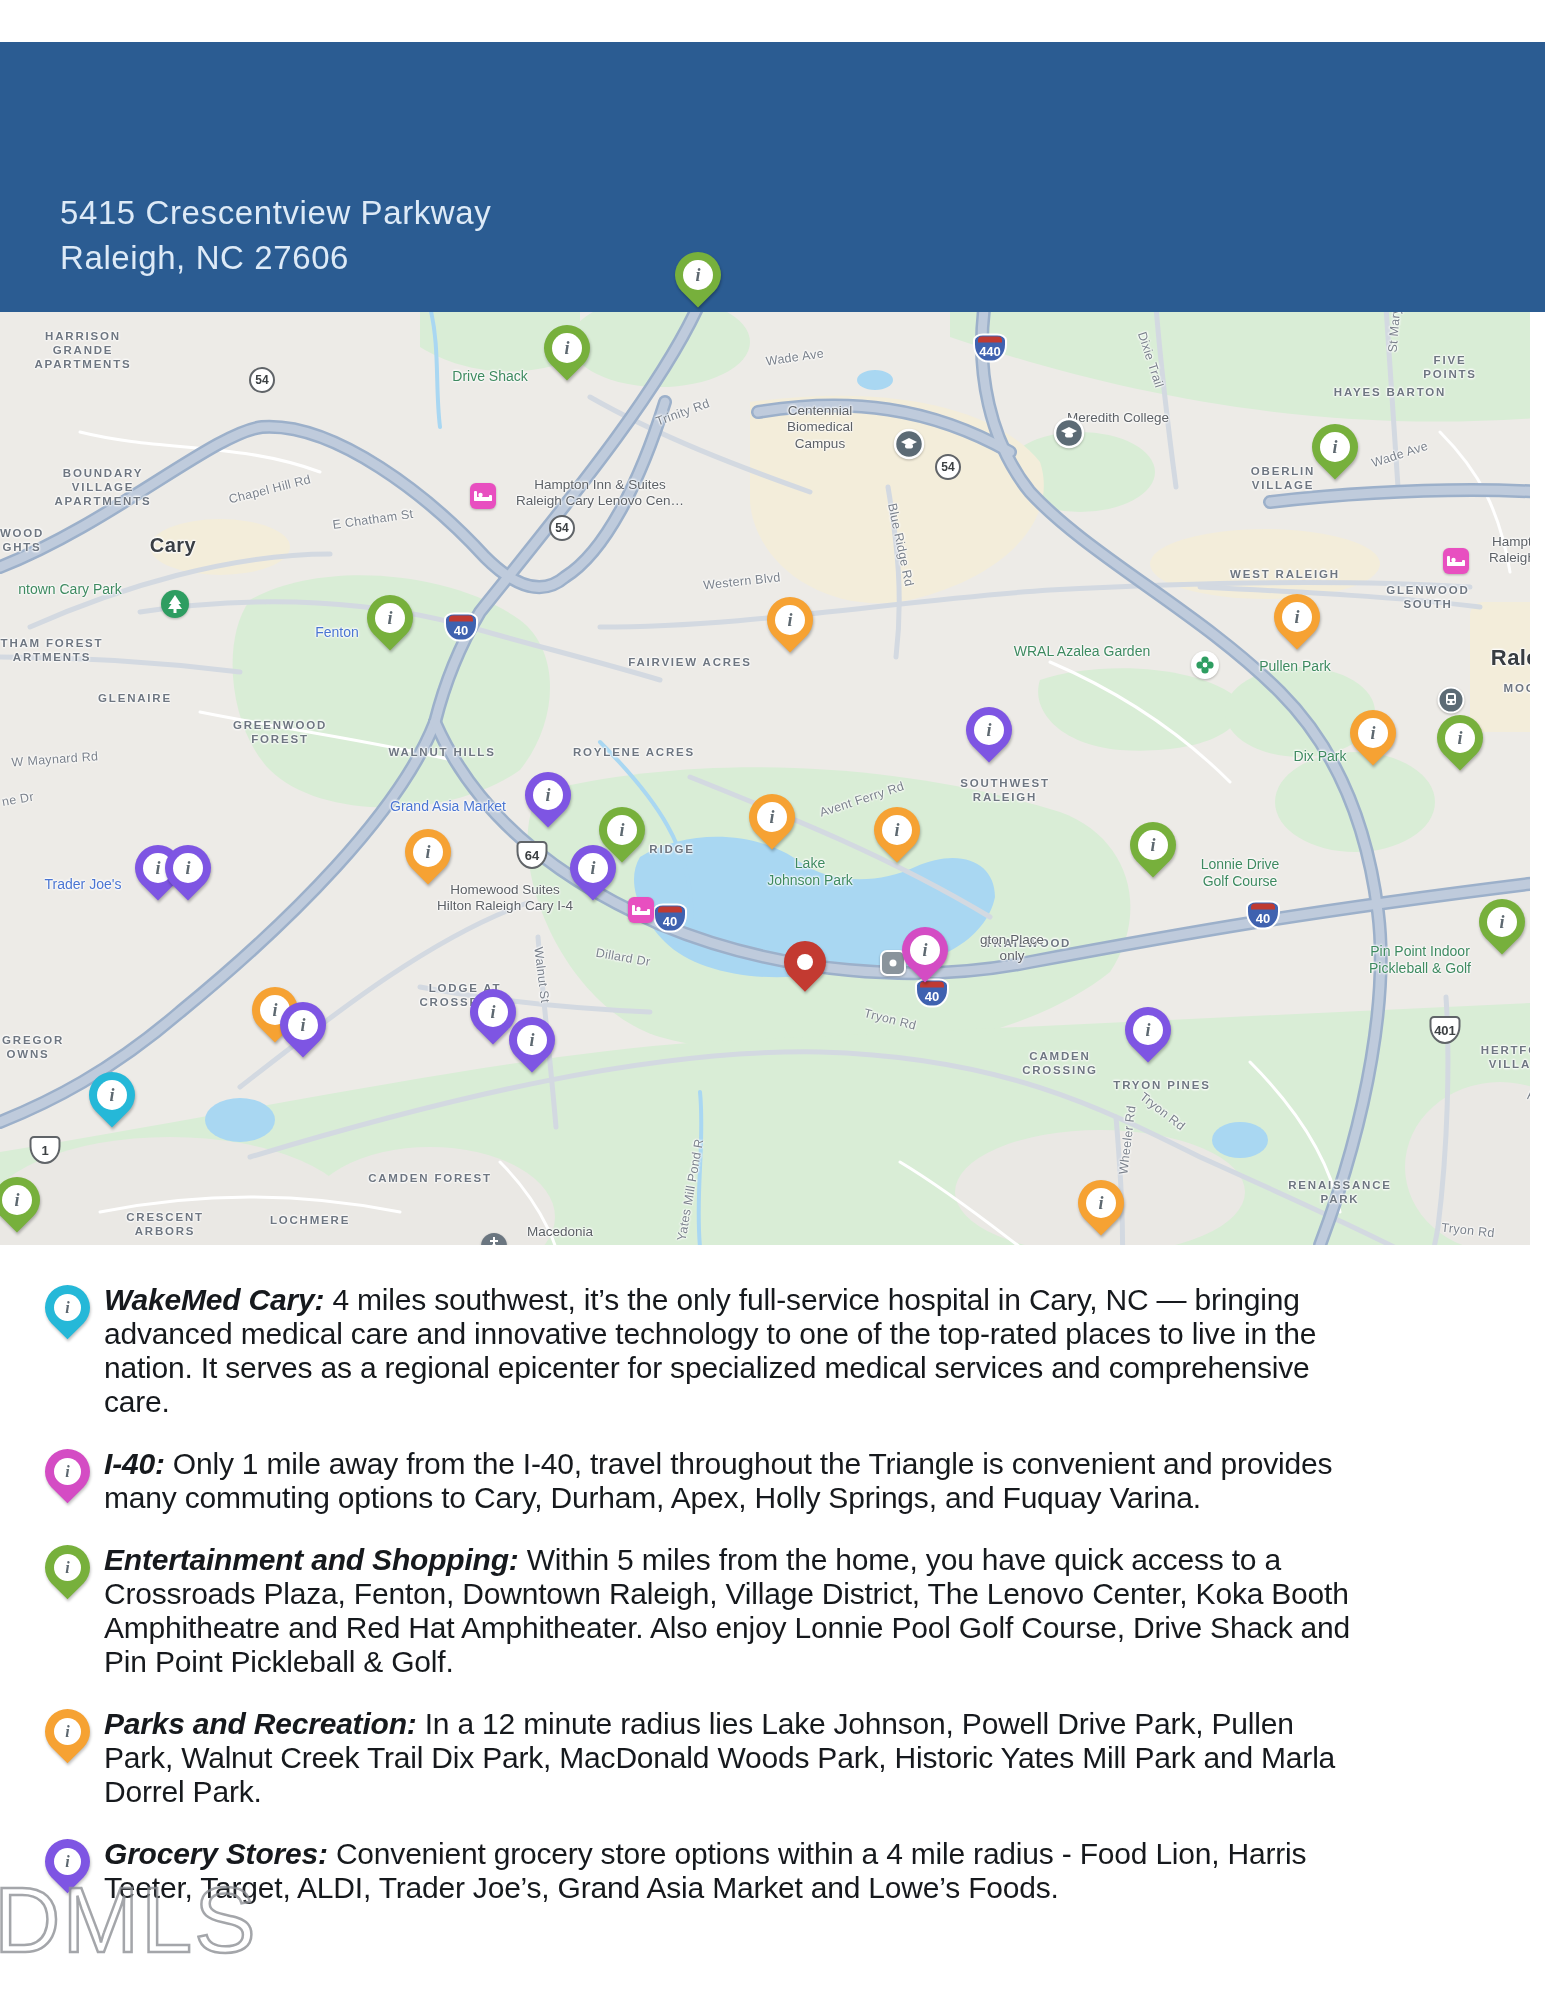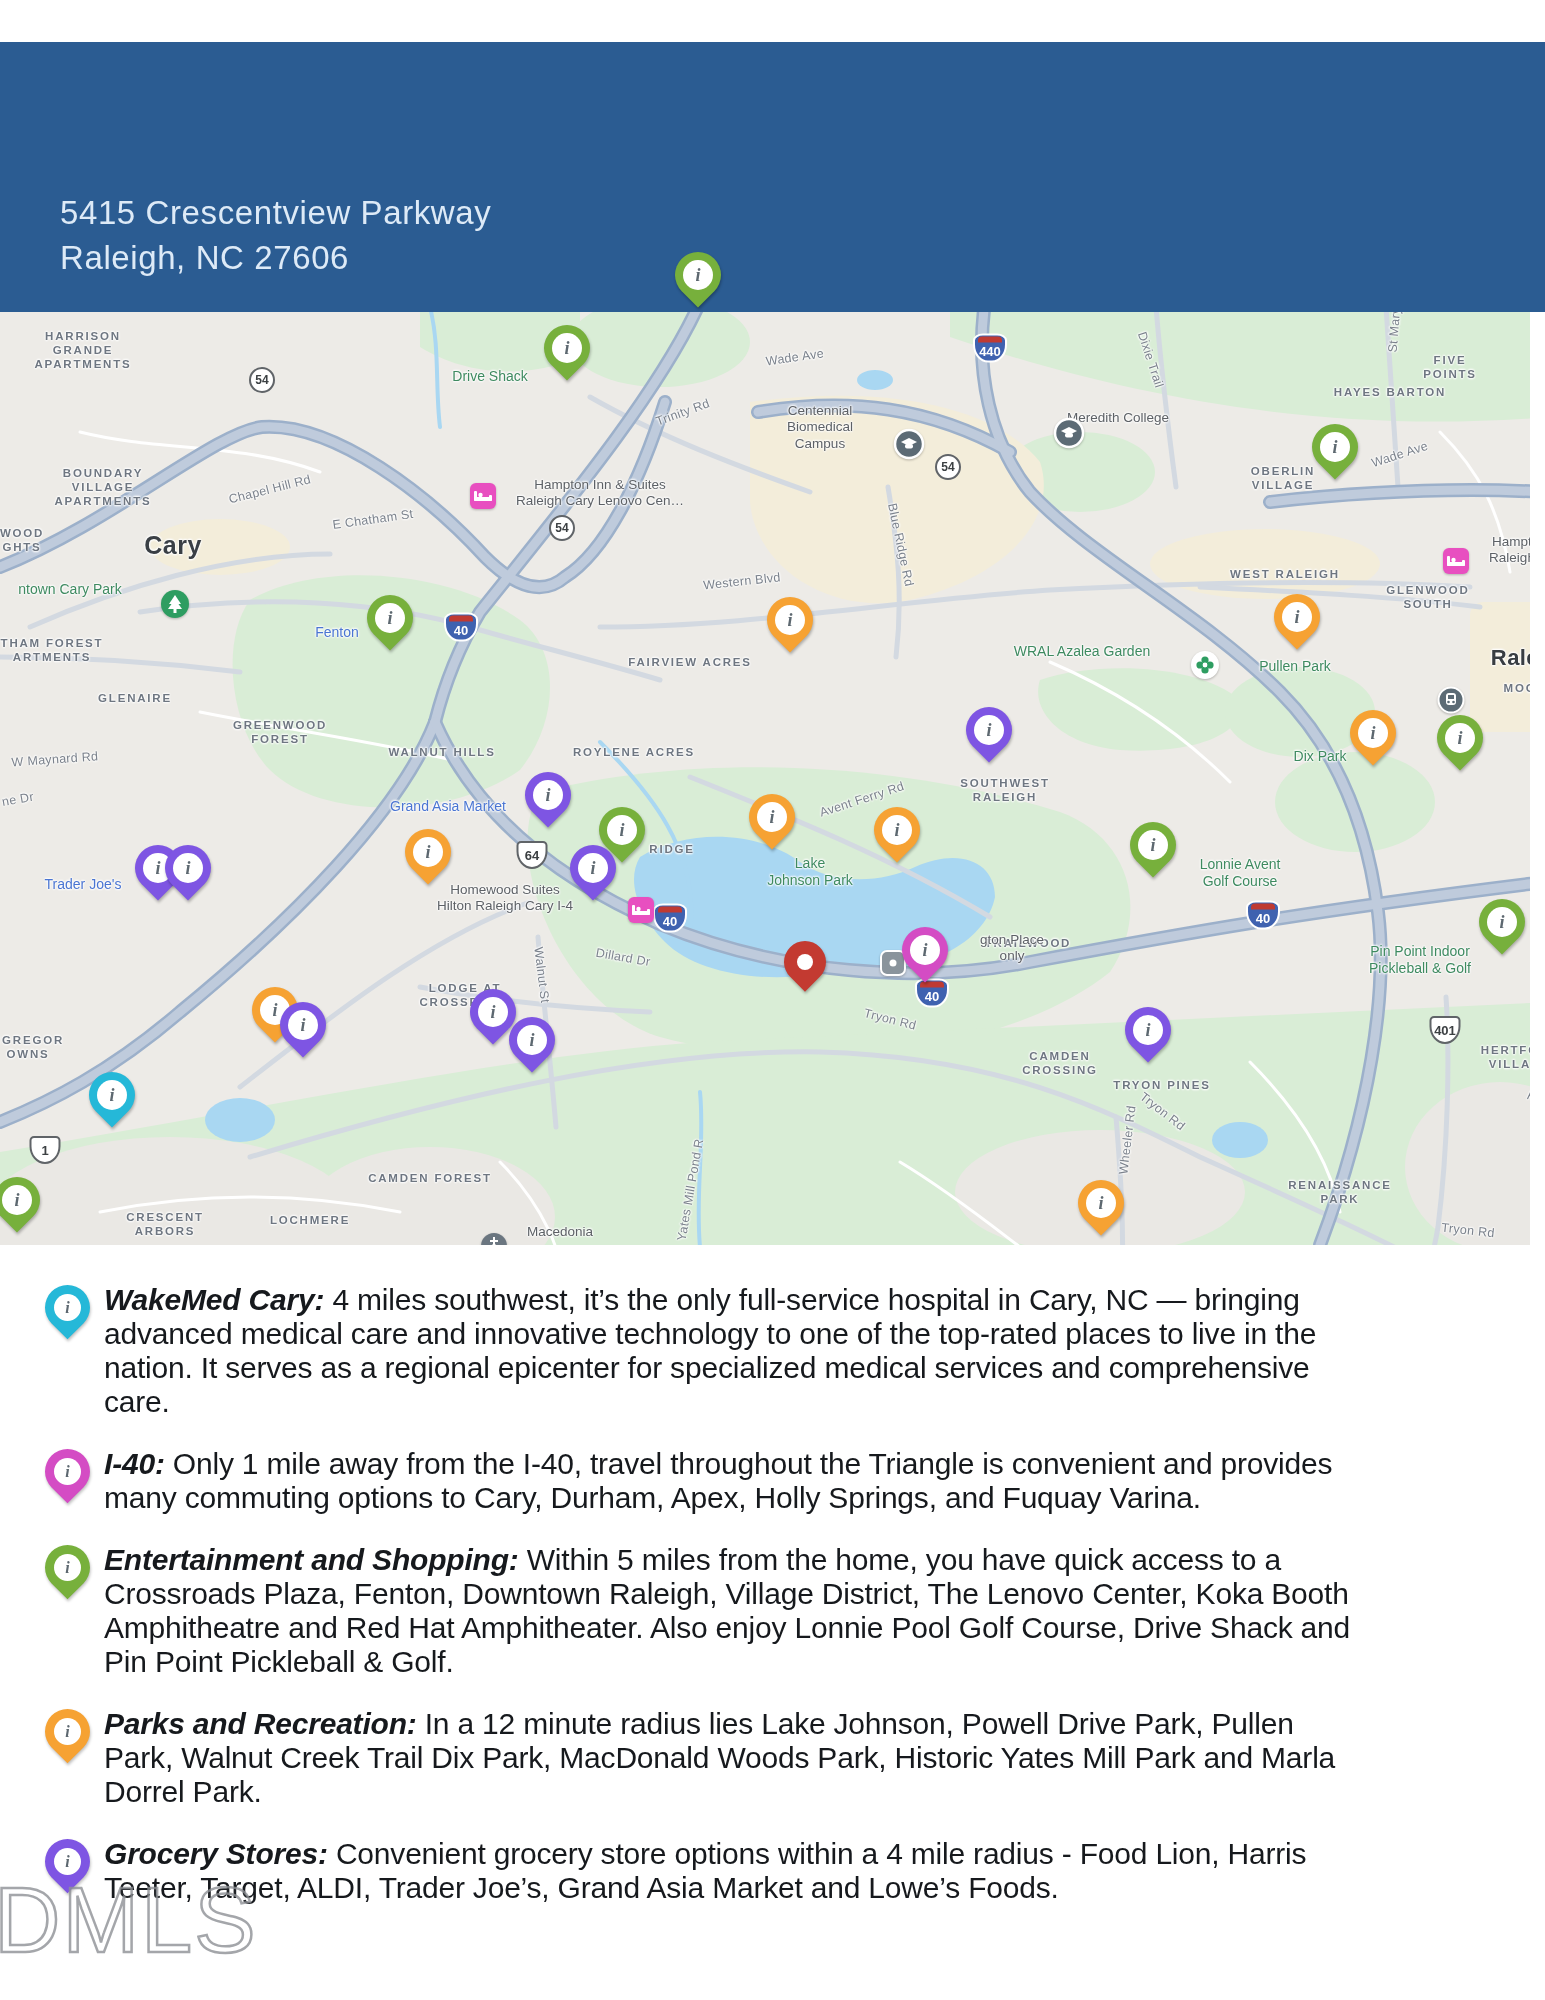--- a/index.html
+++ b/index.html
@@ -20,21 +20,21 @@
   .map-clip svg{position:absolute;left:0;top:0;}
 
   .mlabel{position:absolute;white-space:pre-line;text-align:center;
      transform:translate(-50%,-50%);line-height:1.22;
      text-shadow:0 0 2px #fff,0 0 3px #fff,0 1px 2px #fff,0 -1px 2px #fff;}
   .k-hood{font-size:11.5px;font-weight:700;letter-spacing:1.8px;color:#6e7681;}
   .k-road{font-size:12.5px;font-weight:400;color:#7b828c;letter-spacing:.3px;}
   .k-pg{font-size:14px;font-weight:500;color:#3e8a60;}
   .k-pb{font-size:14px;font-weight:500;color:#4a75d2;}
   .k-pgr{font-size:13.5px;font-weight:500;color:#5d6166;}
-  .k-city{font-size:25px;font-weight:700;color:#3a3f45;letter-spacing:.5px;}
+  .k-city{font-size:20px;font-weight:700;color:#3a3f45;letter-spacing:.5px;}
   .k-citybig{font-size:22px;font-weight:700;color:#383d42;letter-spacing:.4px;}
 
   
   .sh{position:absolute;transform:translate(-50%,-50%);box-sizing:border-box;}
   .sh-i{width:34px;height:29px;background:#3f62b0;border:2px solid #fff;
         border-radius:10px 10px 15px 15px / 7px 7px 18px 18px;}
   .sh-i .band{position:absolute;top:1px;left:3px;right:3px;height:6px;background:#bf3a33;
         border-radius:4px 4px 0 0;}
   .sh-i .num{position:absolute;top:8px;left:0;width:100%;text-align:center;color:#fff;
         font-size:13px;font-weight:700;}
@@ -249,21 +249,21 @@
       <div class="mlabel k-road" style="left: 1128px; top: 828px; transform: translate(-50%, -50%) rotate(-83deg);">Wheeler Rd</div>
       <div class="mlabel k-road" style="left: 691px; top: 878px; transform: translate(-50%, -50%) rotate(-80deg);">Yates Mill Pond R</div>
       <div class="mlabel k-road" style="left: 1538px; top: 788px; transform: translate(-50%, -50%) rotate(25deg);">Rus</div>
       <div class="mlabel k-pg" style="left: 490px; top: 65px; transform: translate(-50%, -50%) rotate(0deg);">Drive Shack</div>
       <div class="mlabel k-pg" style="left: 70px; top: 278px; transform: translate(-50%, -50%) rotate(0deg);">ntown Cary Park</div>
       <div class="mlabel k-pg" style="left: 1082px; top: 340px; transform: translate(-50%, -50%) rotate(0deg);">WRAL Azalea Garden</div>
       <div class="mlabel k-pg" style="left: 1295px; top: 355px; transform: translate(-50%, -50%) rotate(0deg);">Pullen Park</div>
       <div class="mlabel k-pg" style="left: 1320px; top: 445px; transform: translate(-50%, -50%) rotate(0deg);">Dix Park</div>
       <div class="mlabel k-pg" style="left: 810px; top: 560px; transform: translate(-50%, -50%) rotate(0deg);">Lake
 Johnson Park</div>
-      <div class="mlabel k-pg" style="left: 1240px; top: 561px; transform: translate(-50%, -50%) rotate(0deg);">Lonnie Avent
+      <div class="mlabel k-pg" style="left: 1240px; top: 561px; transform: translate(-50%, -50%) rotate(0deg);">Lonnie Drive
 Golf Course</div>
       <div class="mlabel k-pg" style="left: 1420px; top: 648px; transform: translate(-50%, -50%) rotate(0deg);">Pin Point Indoor
 Pickleball &amp; Golf</div>
       <div class="mlabel k-pb" style="left: 337px; top: 321px; transform: translate(-50%, -50%) rotate(0deg);">Fenton</div>
       <div class="mlabel k-pb" style="left: 448px; top: 495px; transform: translate(-50%, -50%) rotate(0deg);">Grand Asia Market</div>
       <div class="mlabel k-pb" style="left: 83px; top: 573px; transform: translate(-50%, -50%) rotate(0deg);">Trader Joe's</div>
       <div class="mlabel k-pgr" style="left: 600px; top: 173px; transform: translate(-50%, -50%) rotate(0deg); margin-top: 8px;">Hampton Inn &amp; Suites
 Raleigh Cary Lenovo Cen…</div>
       <div class="mlabel k-pgr" style="left: 1118px; top: 106px; transform: translate(-50%, -50%) rotate(0deg);">Meredith College</div>
       <div class="mlabel k-pgr" style="left: 820px; top: 116px; transform: translate(-50%, -50%) rotate(0deg);">Centennial

